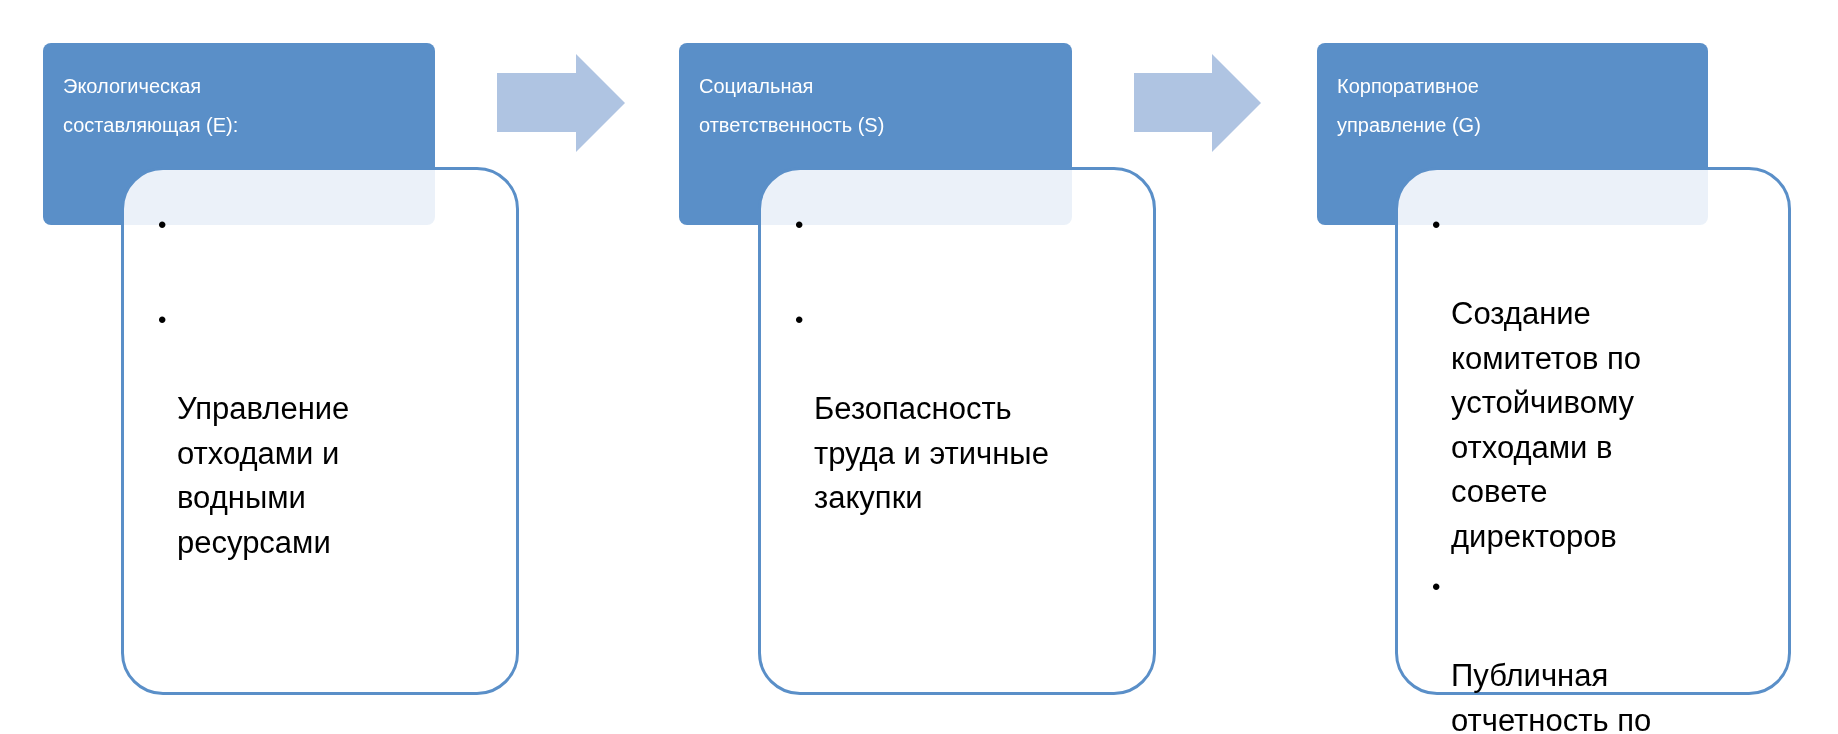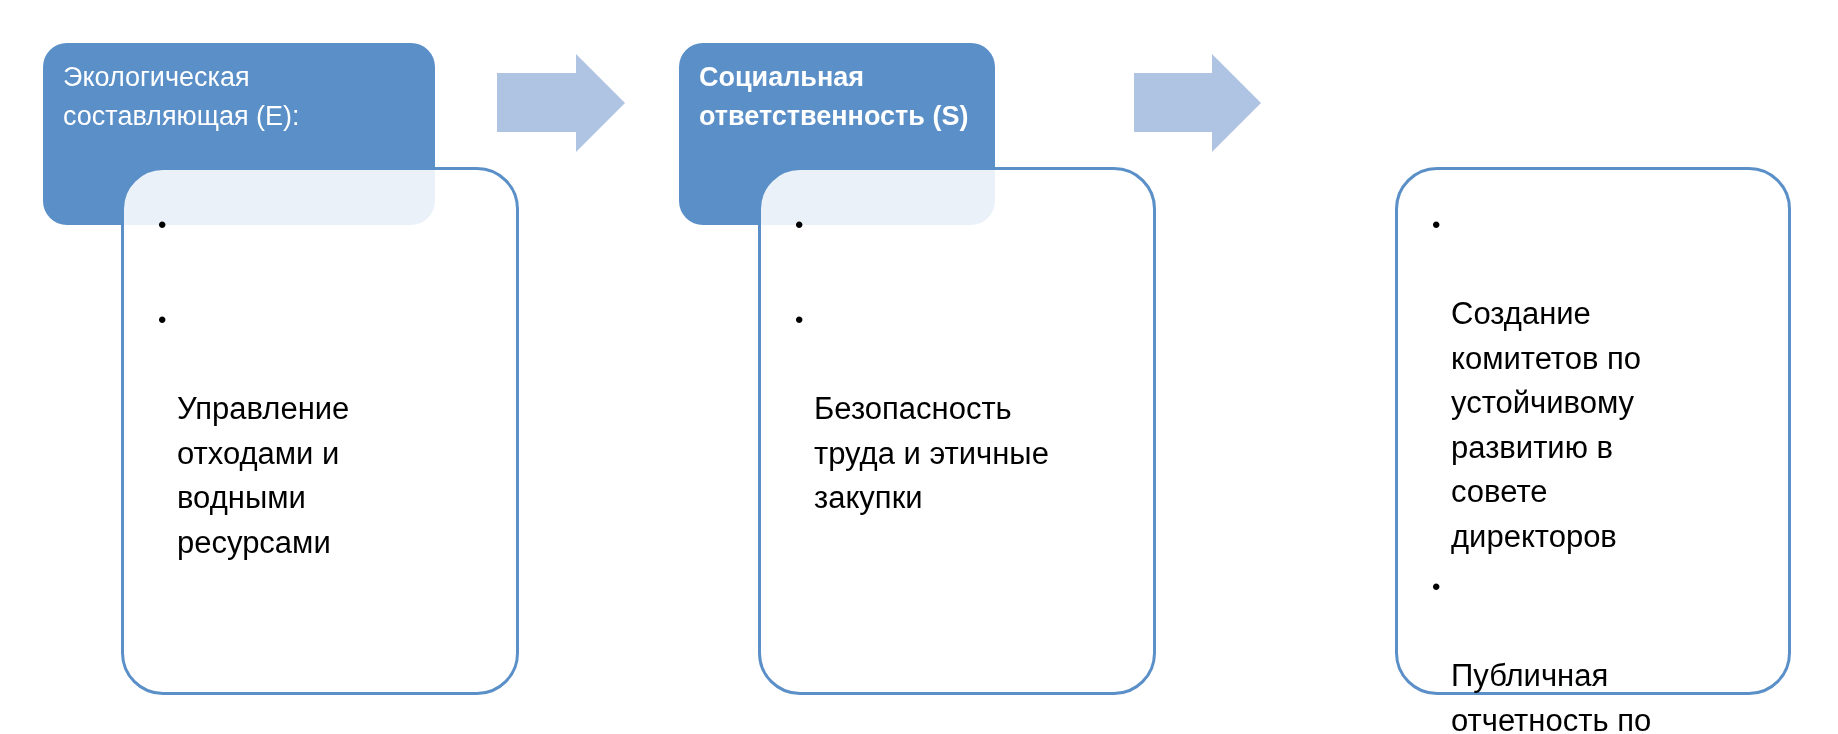--- a/index.html
+++ b/index.html
@@ -15,25 +15,25 @@
       font-family: "Liberation Sans", "DejaVu Sans", sans-serif;
     }
     .stage {
       position: absolute;
       left: 0; top: 0;
       width: 1838px; height: 734px;
     }
     .header-box {
       position: absolute;
       background: #5a8fc8;
-      border-radius: 24px;
+      border-radius: 8px;
       color: #ffffff;
       box-sizing: border-box;
-      padding: 15px 20px 0 20px;
-      font-size: 27px;
+      padding: 24px 20px 0 20px;
+      font-size: 20px;
       line-height: 39px;
       z-index: 1;
     }
     .header-box .title {
       display: block;
       white-space: pre-line;
     }
     .detail-box {
       position: absolute;
       background: rgba(255,255,255,0.88);
@@ -89,21 +89,21 @@
 отходами и
 водными
 ресурсами</span>
     </li>
   </ul>
 
   <svg class="arrow" style="left:497px; top:54px;" width="130" height="100" viewBox="0 0 130 100">
     <polygon points="0,19 79,19 79,0 128,49 79,98 79,78 0,78" fill="#afc4e2"></polygon>
   </svg>
 
-  <div class="header-box" style="left:679px; top:43px; width:316px; height:182px;font-weight:bold;">
+  <div class="header-box" style="left:679px; top:43px; width:393px; height:182px;">
     <span class="title">Социальная
 ответственность (S)</span>
   </div>
   <div class="detail-box" style="left:758px; top:167px; width:398px; height:528px;">
   </div>
   <ul class="detail-list" style="left:795px; top:203px; width:355px; z-index:3;">
     <li>
       <span class="bullet">•</span>
     </li>
     <li>
@@ -111,29 +111,33 @@
       <span>Безопасность
 труда и этичные
 закупки</span>
     </li>
   </ul>
 
   <svg class="arrow" style="left:1134px; top:54px;" width="130" height="100" viewBox="0 0 130 100">
     <polygon points="0,19 78,19 78,0 127,49 78,98 78,78 0,78" fill="#afc4e2"></polygon>
   </svg>
 
+  <div class="header-box" style="left:1317px; top:43px; width:391px; height:182px;">
+    <span class="title">Корпоративное
+управление (G)</span>
+  </div>
   <div class="detail-box" style="left:1395px; top:167px; width:396px; height:528px;">
   </div>
   <ul class="detail-list" style="left:1432px; top:203px; width:355px; z-index:3;">
     <li>
       <span class="bullet">•</span>
       <span>Создание
 комитетов по
 устойчивому
-развитию в
+отходами в
 совете
 директоров</span>
     </li>
     <li>
       <span class="bullet">•</span>
       <span>Публичная
 отчетность по
 стандартам GRI
 или SASB</span>
     </li>

